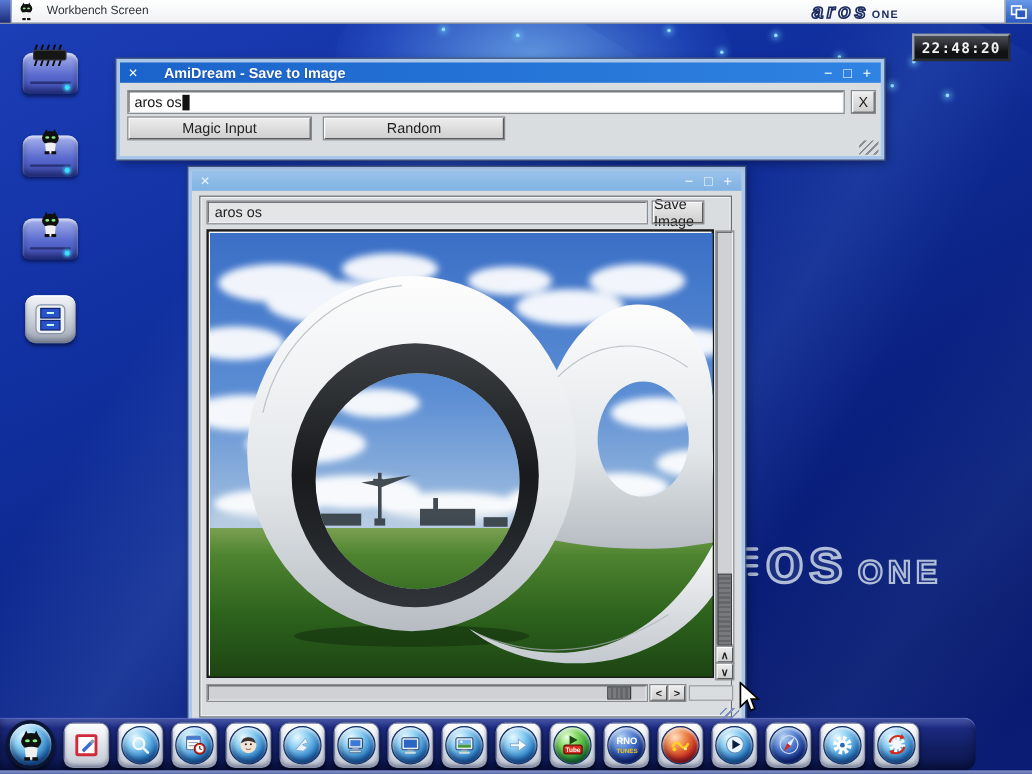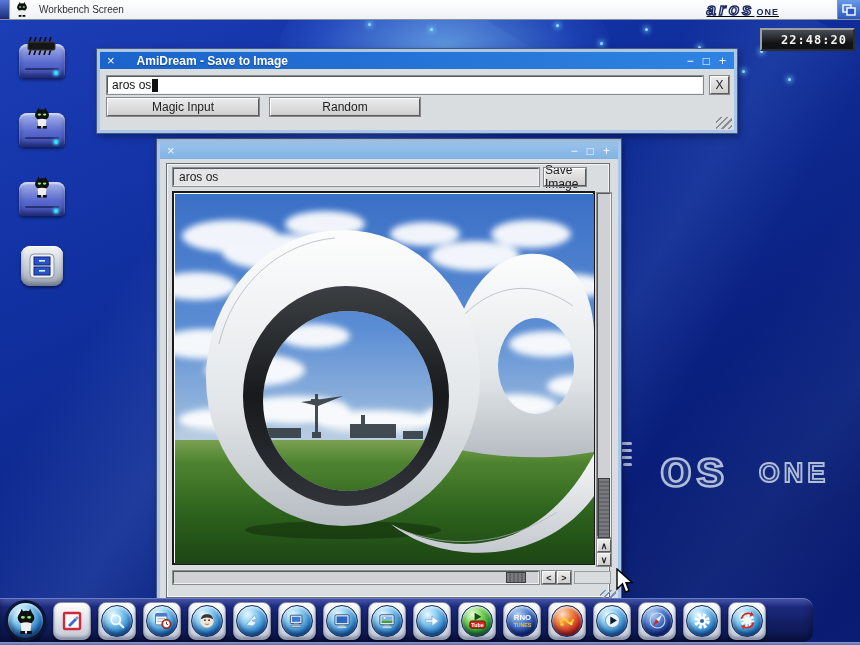--- a/index.html
+++ b/index.html
@@ -5,48 +5,48 @@
   html,body{margin:0;padding:0;}
   body{width:860px;height:645px;overflow:hidden;font-family:"Liberation Sans",sans-serif;position:relative;background:#0a1c70;}
   .screen{position:absolute;inset:0;}
 
   
   .sbar{position:absolute;left:0;top:0;width:860px;height:19px;background:linear-gradient(#ffffff,#eef1f4);border-bottom:1px solid #8890a0;display:flex;align-items:center;z-index:50;}
   .sbar-gadget-left{width:9px;height:19px;background:linear-gradient(180deg,#5a7ad8,#1a2a7a);border-right:1px solid #9aa;}
   .sbar-kitty{margin-left:5px;display:flex;align-items:center;}
   .sbar-title{margin-left:10px;font-size:10px;color:#2e3236;}
   .sbar-spacer{flex:1;}
-  .sbar-logo{display:flex;align-items:baseline;margin-right:58px;text-decoration:underline;}
+  .sbar-logo{display:flex;align-items:baseline;margin-right:88px;}
   .logo-main{font-size:17px;font-weight:bold;letter-spacing:3px;color:#f2f5fb;-webkit-text-stroke:1.4px #1c2a60;font-style:italic;}
   .logo-sub{font-size:9px;font-weight:bold;letter-spacing:1px;color:#1c2a60;text-transform:uppercase;margin-left:2px;}
   .sbar-depth{width:22px;height:19px;background:linear-gradient(#6a9ae8,#2a5ac0);border-left:1px solid #8890a0;display:flex;align-items:center;justify-content:center;}
 
   
   .desktop{position:absolute;left:0;top:20px;width:860px;height:625px;overflow:hidden;
     background:linear-gradient(155deg,#1c3eb6 0%,#1232a4 25%,#0e2a92 45%,#0a2080 65%,#081a6e 85%,#0a1c74 100%);}
   .beam{position:absolute;background:linear-gradient(90deg,rgba(120,170,255,0) 0%,rgba(130,180,255,.16) 50%,rgba(120,170,255,0) 100%);pointer-events:none;}
   .beam.b1{left:120px;top:-80px;width:260px;height:760px;transform:rotate(32deg);}
   .beam.b2{left:520px;top:-60px;width:180px;height:760px;transform:rotate(30deg);opacity:.7;}
   .beam.b3{left:690px;top:120px;width:240px;height:620px;transform:rotate(38deg);opacity:.55;}
   .glow{position:absolute;left:280px;top:-50px;width:330px;height:150px;border-radius:50%;background:radial-gradient(ellipse at center,rgba(140,210,255,.55),rgba(80,140,255,.18) 55%,rgba(0,0,80,0) 75%);pointer-events:none;}
   .sp{position:absolute;width:3px;height:3px;border-radius:50%;background:#8fe0ff;box-shadow:0 0 5px 1.5px rgba(120,210,255,.8);}
 
   
-  .watermark{position:absolute;left:608px;top:422px;display:flex;opacity:.9;gap:22px;}
+  .watermark{position:absolute;left:608px;top:422px;display:flex;align-items:center;opacity:.9;}
   .wm-stripes{display:flex;flex-direction:column;gap:4px;margin-right:6px;align-items:flex-end;}
   .wm-stripes i{display:block;height:3px;background:#b9c6da;border-radius:2px;}
   .wm-stripes i:nth-child(1){width:24px;}
   .wm-stripes i:nth-child(2){width:19px;}
   .wm-stripes i:nth-child(3){width:14px;}
   .wm-stripes i:nth-child(4){width:9px;}
   .wm-main{font-size:52px;font-weight:bold;letter-spacing:4px;color:rgba(200,212,230,.10);-webkit-text-stroke:2.6px #c2cfe2;line-height:1;}
   .wm-sub{font-size:27px;font-weight:bold;letter-spacing:4px;color:rgba(200,212,230,.10);-webkit-text-stroke:1.8px #c2cfe2;text-transform:uppercase;margin-left:8px;margin-top:18px;line-height:1;}
 
   
-  .clock{position:absolute;left:760px;top:8px;width:78px;height:19px;background:linear-gradient(#4a4e54,#101214 70%);border:2px solid;border-color:#9aa0a8 #2a2c30 #2a2c30 #9aa0a8;color:#f2f2f2;font-family:"DejaVu Sans Mono",monospace;font-size:12px;font-weight:bold;letter-spacing:1px;display:flex;align-items:center;justify-content:center;padding-left:13px;}
+  .clock{position:absolute;left:760px;top:8px;width:78px;height:19px;background:linear-gradient(#4a4e54,#101214 70%);border:2px solid;border-color:#9aa0a8 #2a2c30 #2a2c30 #9aa0a8;color:#f2f2f2;font-family:"DejaVu Sans Mono",monospace;font-size:12px;font-weight:bold;letter-spacing:1px;display:flex;align-items:center;justify-content:center;}
 
   
   .dicon{position:absolute;left:10px;width:64px;display:flex;flex-direction:column;align-items:center;}
   .dlabel{margin-top:3px;font-size:11px;color:#fff;text-shadow:1px 1px 0 #000,-1px 1px 0 #000,1px -1px 0 #000,-1px -1px 0 #000;white-space:nowrap;}
   .drive{position:relative;width:46px;height:34px;border-radius:8px 8px 5px 5px;background:linear-gradient(#a8b4ec,#5a6ace 55%,#3a48b0);box-shadow:inset 0 2px 2px rgba(255,255,255,.55),inset 0 -4px 5px rgba(0,0,30,.45),0 2px 3px rgba(0,0,20,.5);}
   .drive::before{content:"";position:absolute;left:6px;right:6px;top:24px;height:2px;background:rgba(10,16,60,.55);border-radius:2px;}
   .drive::after{content:"";position:absolute;right:7px;top:27px;width:4px;height:4px;border-radius:50%;background:#3ae0ff;box-shadow:0 0 3px 1px rgba(60,220,255,.9);}
   .emblem{position:absolute;left:50%;transform:translateX(-50%);top:-7px;}
   .dopus{width:42px;height:40px;border-radius:9px;background:linear-gradient(#f4f6f8,#c2c8d2 60%,#9aa2b0);box-shadow:inset 0 1px 0 #fff,inset 0 -3px 4px rgba(40,50,80,.4),0 2px 3px rgba(0,0,20,.5);display:flex;align-items:center;justify-content:center;}
 

